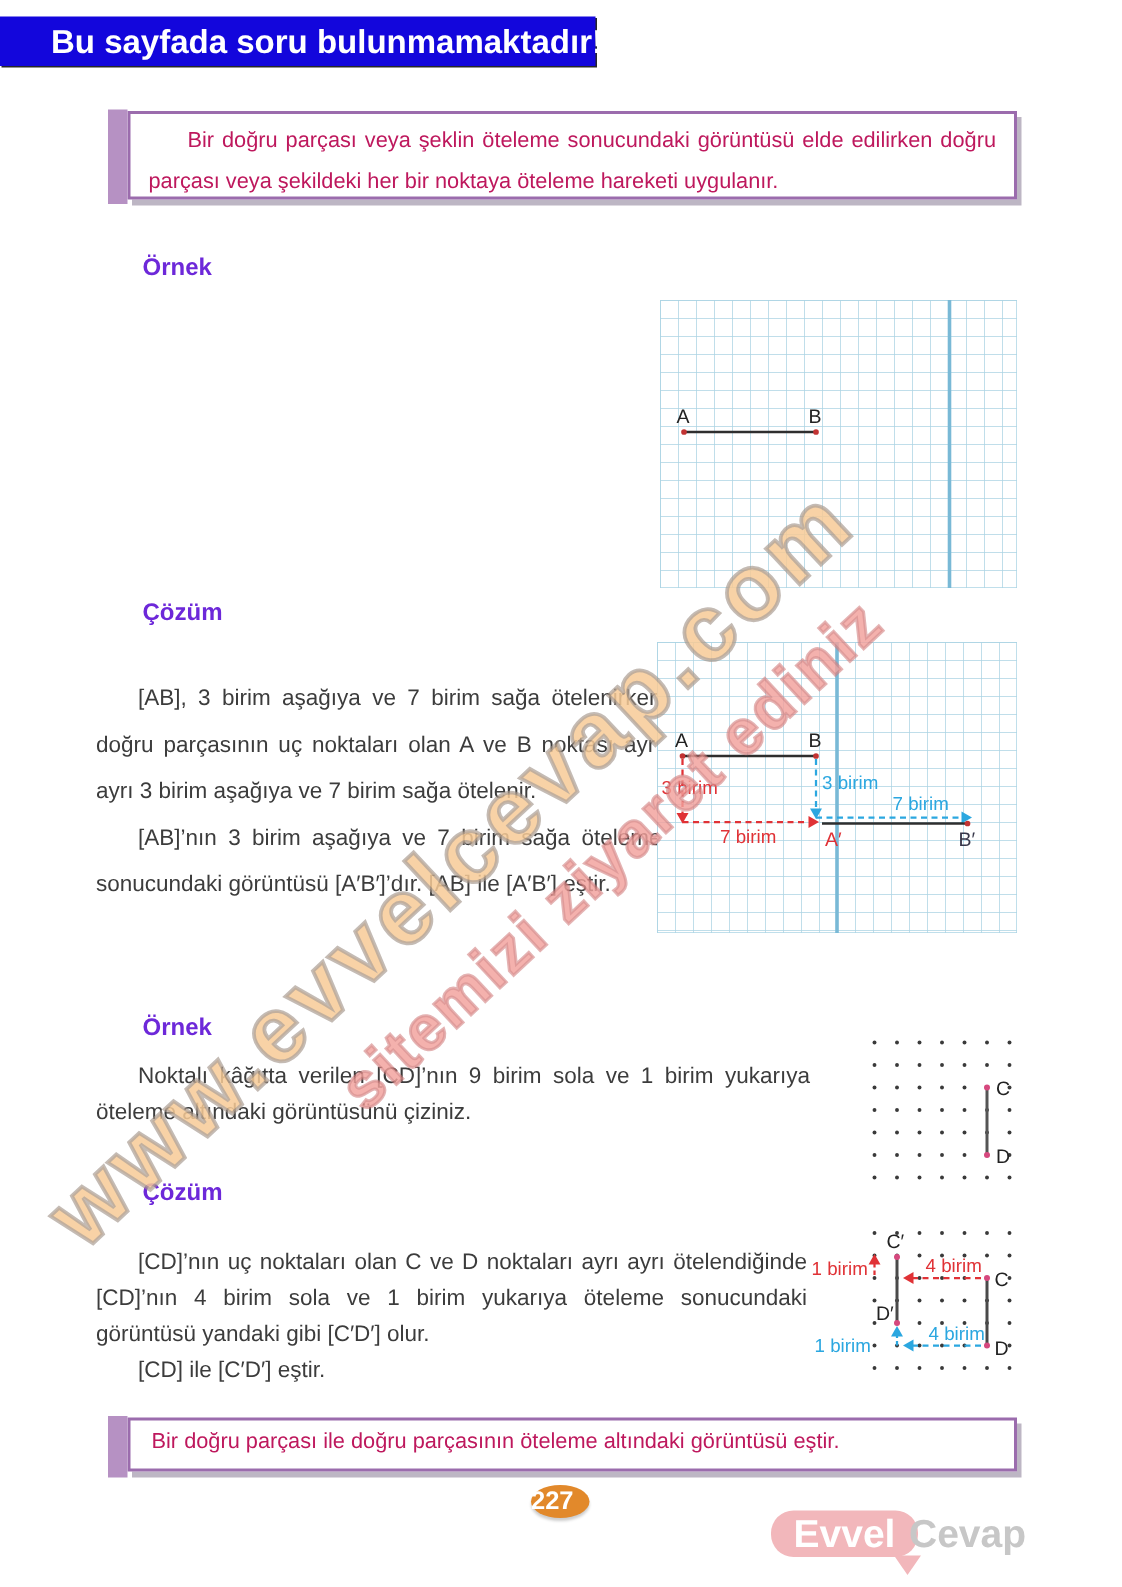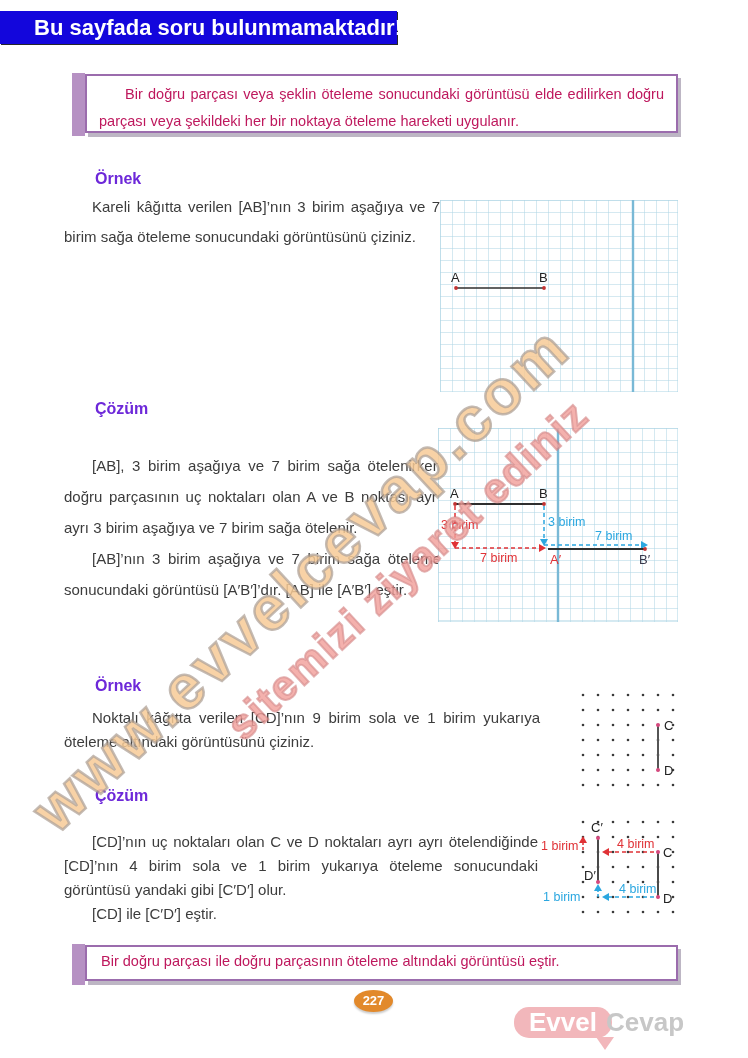--- a/index.html
+++ b/index.html
@@ -36,21 +36,21 @@
   
   .wm{position:absolute;white-space:nowrap;font-weight:bold;pointer-events:none;
       transform-origin:0 50%;}
   .wm-big{left:42px;top:784px;font-size:62px;letter-spacing:4px;color:#f7cb97;
           -webkit-text-stroke:2.5px rgba(163,148,138,.75);transform:rotate(-43deg);opacity:.85;}
   .wm-small{left:234px;top:708px;font-size:42px;letter-spacing:2px;color:#f2a19c;
           -webkit-text-stroke:2px rgba(208,122,122,.7);transform:rotate(-43deg);opacity:.82;}
 
   
   .badge{position:absolute;left:354px;top:990px;width:39px;height:22px;background:#e2892b;
-         border-radius:50%;color:#fff;font-weight:bold;font-size:13px;text-align:center;
+         border-radius:50%;color:#fff;font-weight:bold;font-size:17px;text-align:left;
          line-height:22px;box-shadow:0 2px 2px rgba(0,0,0,.2);}
   .logo-block{position:absolute;left:514px;top:1007px;width:98px;height:31px;background:#f2b7bb;
          border-radius:15px;color:#fff;font-weight:bold;font-size:26px;text-align:center;
          line-height:30px;}
   .logo-tail{position:absolute;left:596px;top:1037px;width:0;height:0;
          border-left:9px solid transparent;border-right:9px solid transparent;
          border-top:13px solid #f2b7bb;}
   .logo-cevap{position:absolute;left:606px;top:1007px;font-size:26px;font-weight:bold;
          color:#c7c7c7;line-height:31px;text-align:center;}
 </style>
@@ -60,23 +60,20 @@
 <div class="page">
 
   <div class="banner">Bu sayfada soru bulunmamaktadır!..</div>
 
   <div class="notebar" style="left:72px;top:73px;width:13px;height:63px;"></div>
   <div class="notecard" style="left:85px;top:74px;width:593px;height:59px;">
     <p class="notetext">Bir doğru parçası veya şeklin öteleme sonucundaki görüntüsü elde edilirken doğru parçası veya şekildeki her bir noktaya öteleme hareketi uygulanır.</p>
   </div>
 
   <h3 class="h-red" style="left:95px;top:170px;">Örnek</h3>
-  <div class="bodytext lh30" style="left:64px;top:192px;width:376px;">
-    <p>Kareli kâğıtta verilen [AB]’nın 3 birim aşağıya ve 7 birim sağa öteleme sonucundaki görüntüsünü çiziniz.</p>
-  </div>
 
   <svg id="grid1-svg" width="238" height="192" viewBox="0 0 238 192">
     <defs>
       <pattern id="gp1" width="12" height="12" patternUnits="userSpaceOnUse">
         <path d="M 12 0 L 0 0 0 12" fill="none" stroke="#abd4e4" stroke-width="1"></path>
       </pattern>
     </defs>
     <rect x="0" y="0" width="238" height="192" fill="#ffffff"></rect>
     <rect x="0" y="0" width="238" height="192" fill="url(#gp1)" stroke="#abd4e4" stroke-width="1"></rect>
     <line x1="193" y1="0" x2="193" y2="192" stroke="#79b9d6" stroke-width="2.4"></line>

